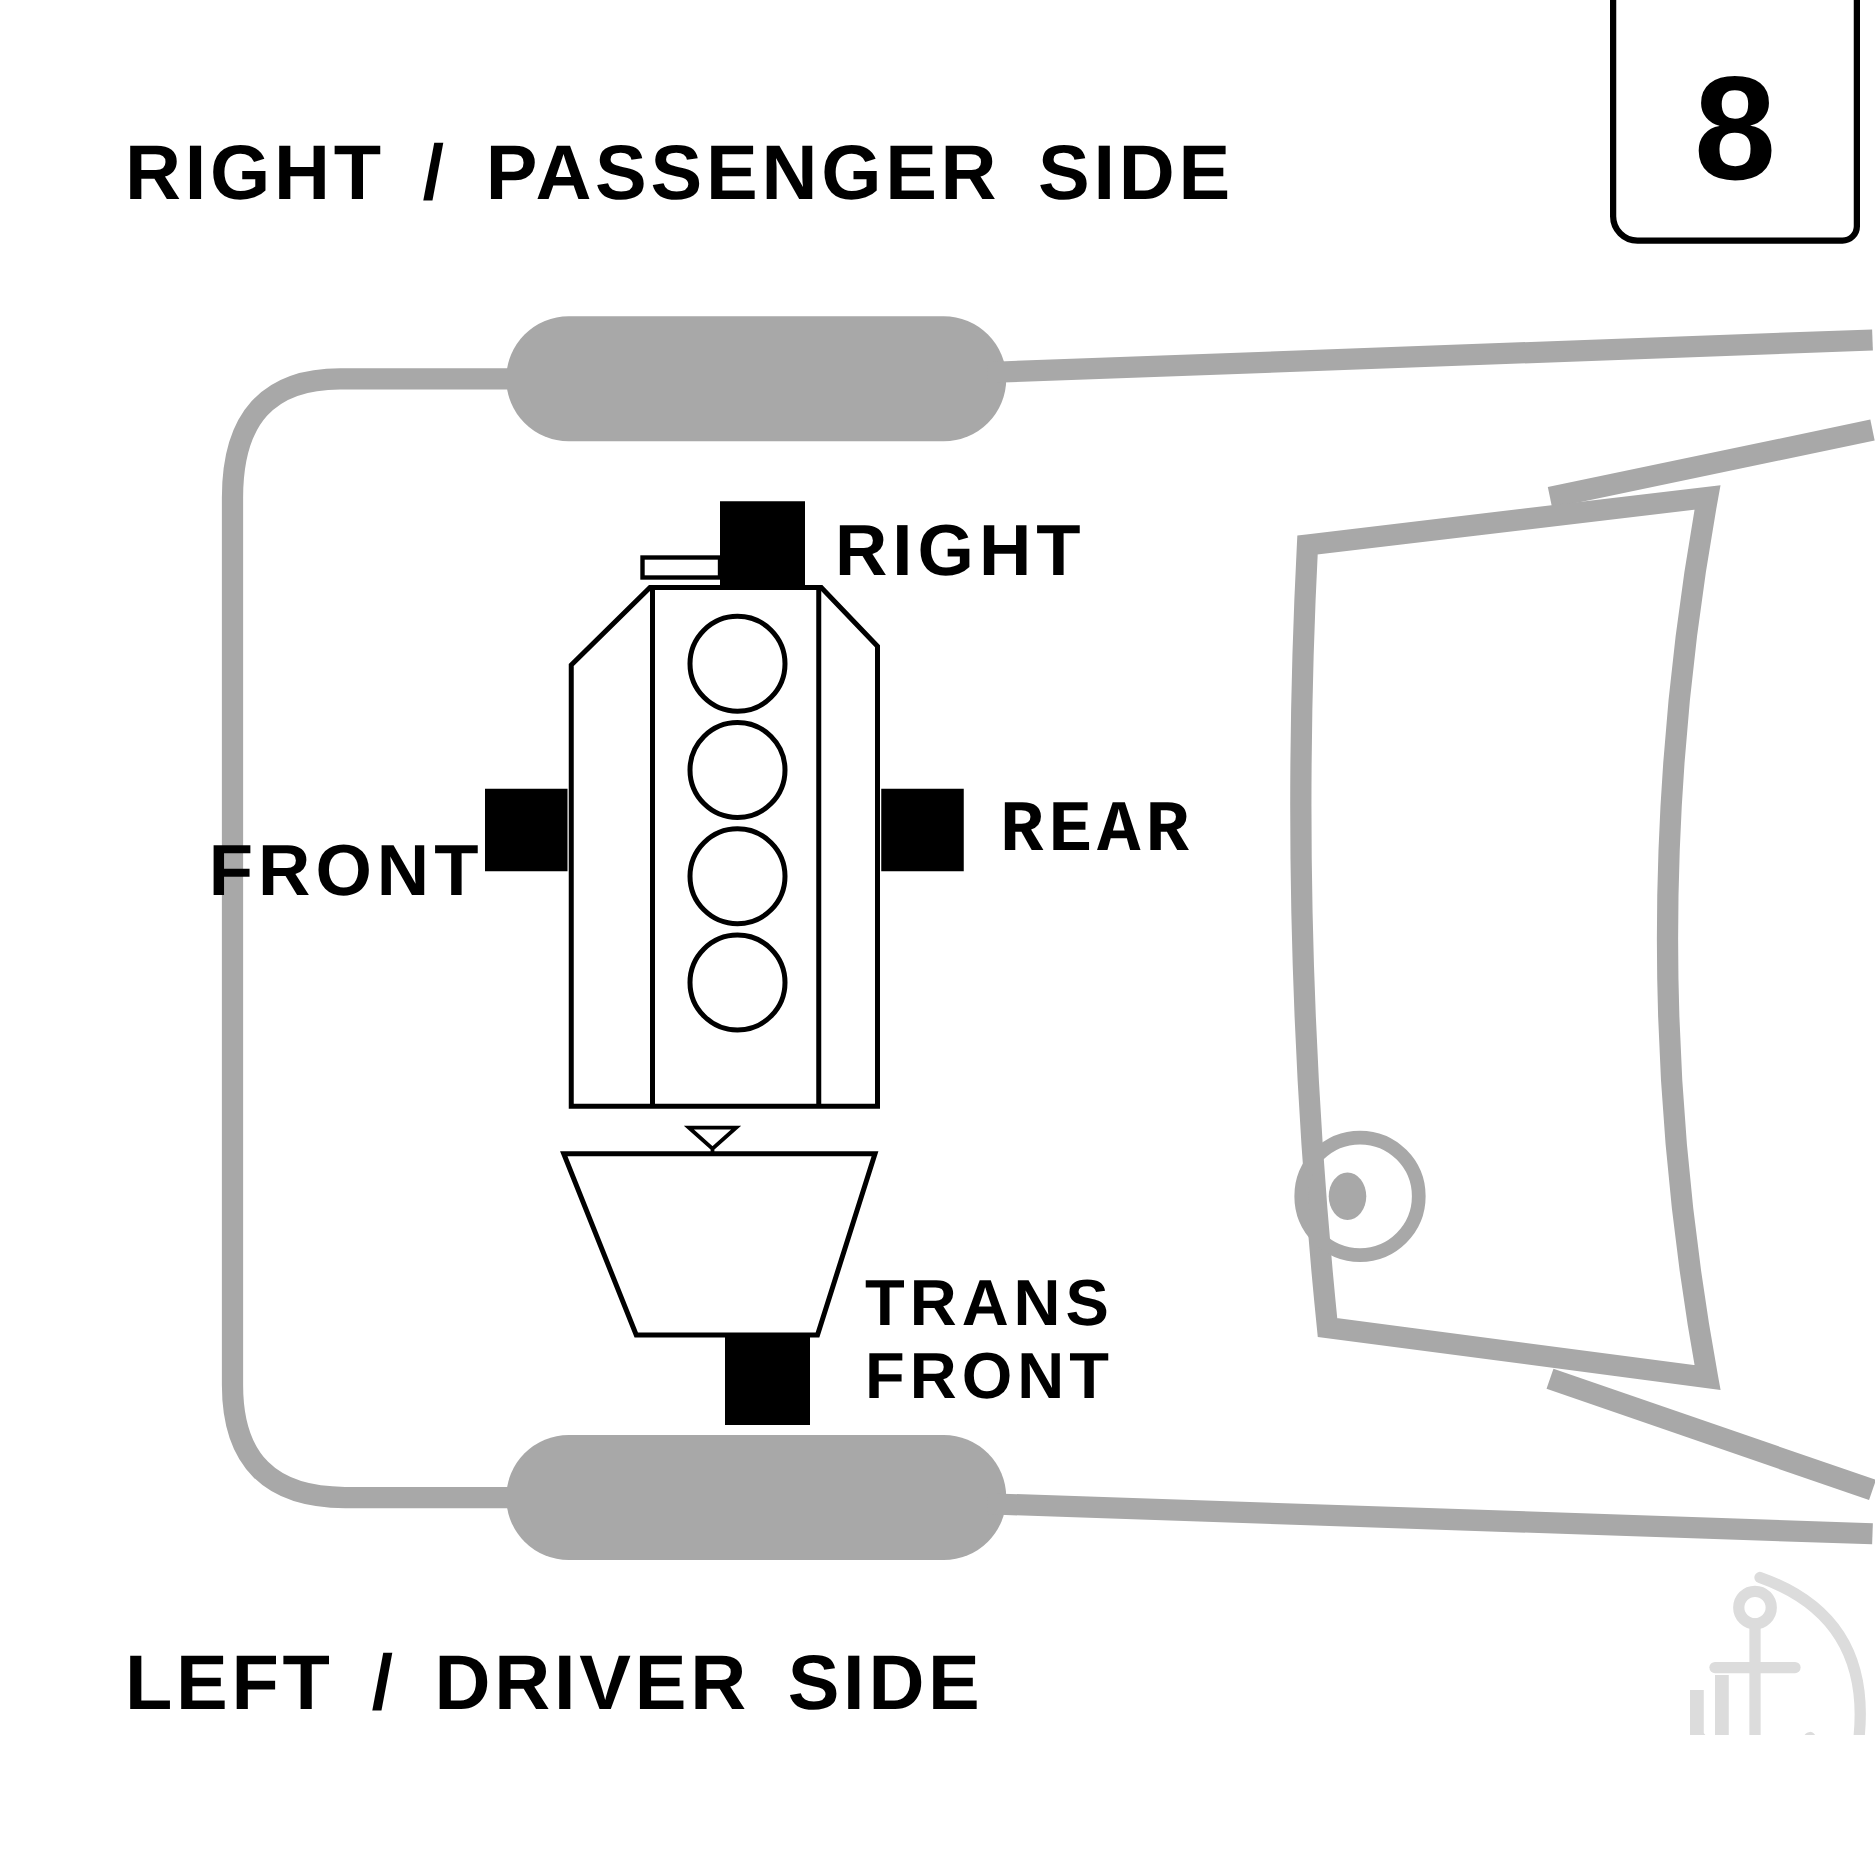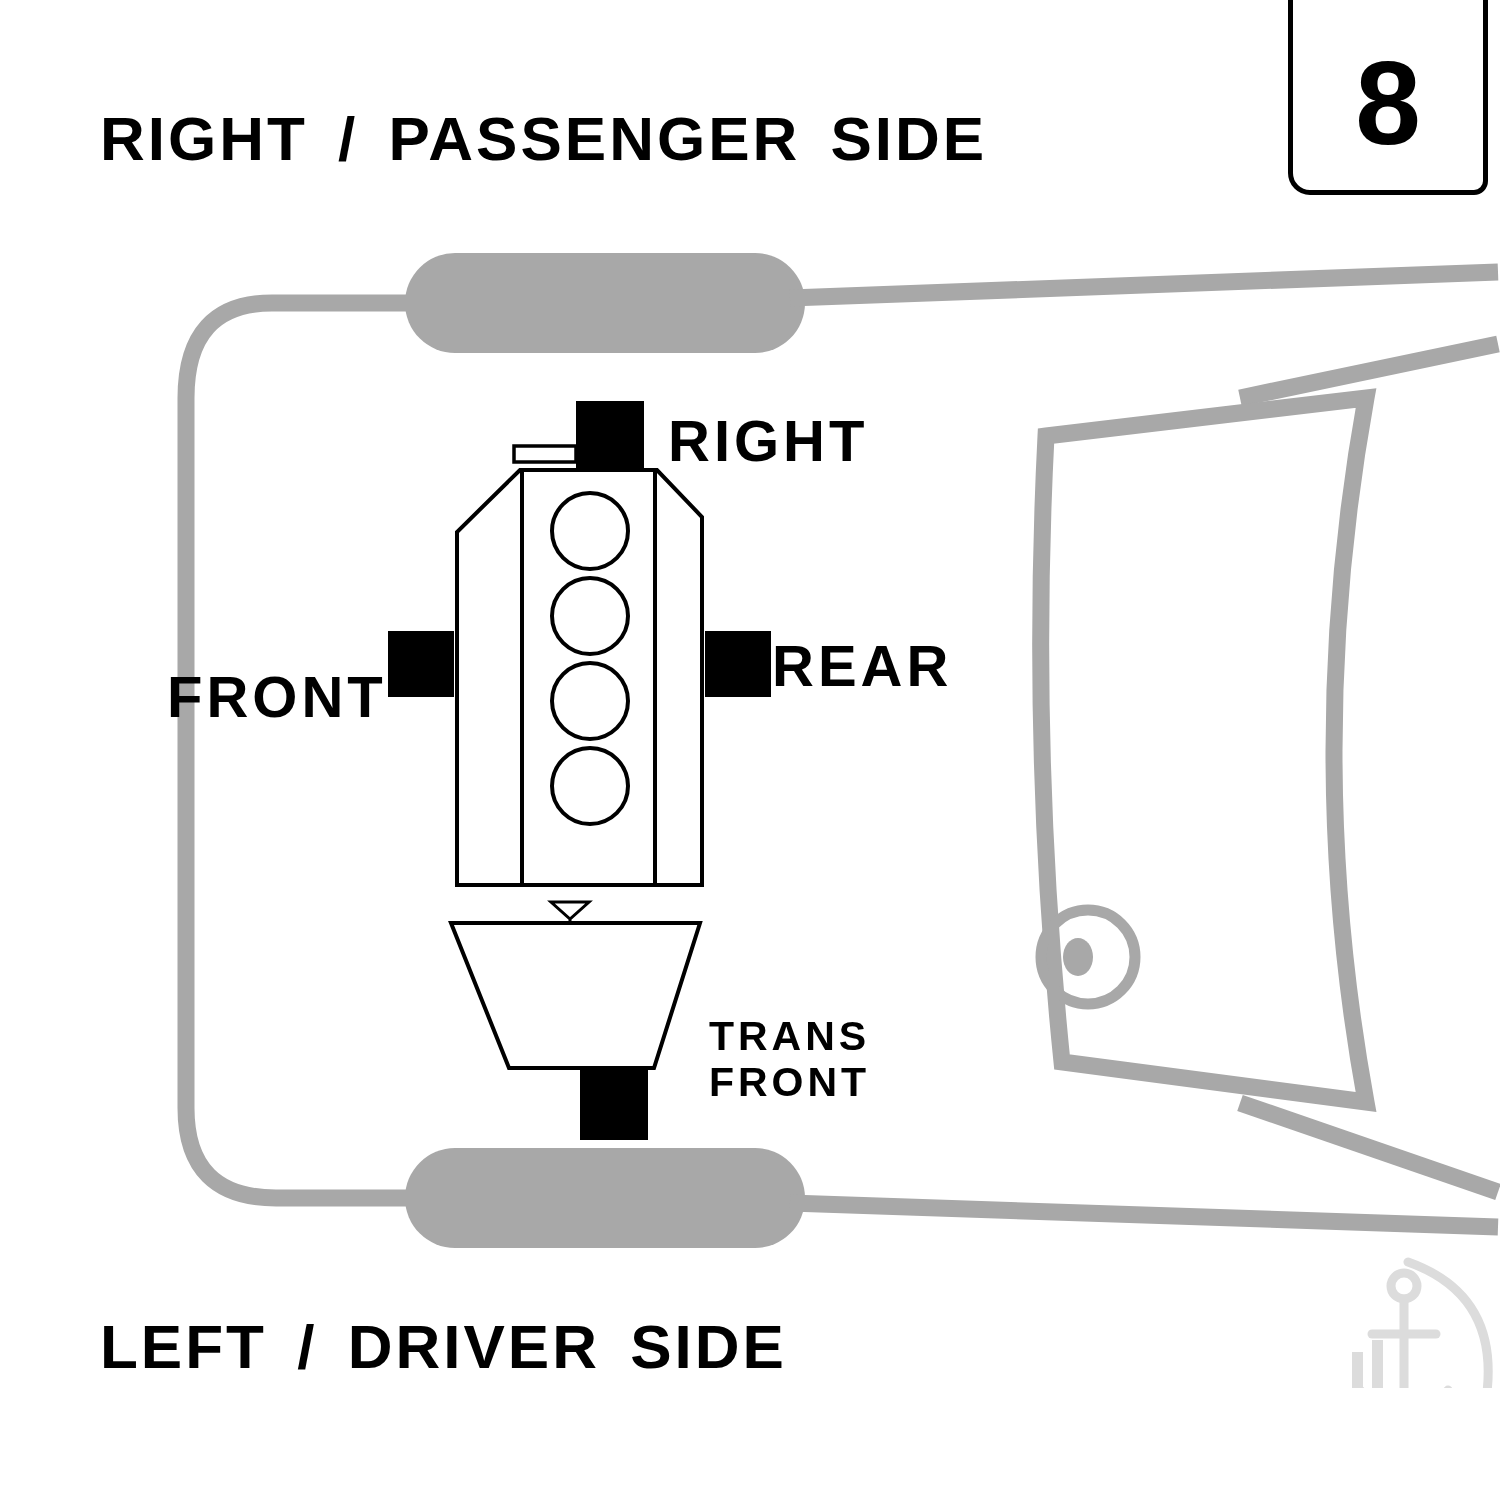--- a/index.html
+++ b/index.html
@@ -26,28 +26,27 @@
   }
   .side-label {
     font-size: 62px;
     word-spacing: 10px;
   }
   .top-side-label    { left: 100px; top: 108px; }
   .bottom-side-label { left: 100px; top: 1316px; }
   .mount-label { font-size: 58px; letter-spacing: 4px; }
   .right-mount-label { left: 668px; top: 412px; }
   .front-mount-label { left: 167px; top: 668px; }
-  .rear-mount-label  { left: 772px; top: 637px; }
+  .rear-mount-label  { left: 800px; top: 637px; font-family: Liberation Mono, monospace; }
   .trans-mount-label {
     position: absolute;
     left: 692px; top: 1014px;
     width: 195px;
-    text-align: center;
     font-weight: 700;
-    font-size: 41px;
+    font-size: 52px;
     letter-spacing: 4px;
     line-height: 1.12;
   }
   .page-number-box {
     position: absolute;
     left: 1288px;
     top: -42px;
     width: 200px;
     height: 237px;
     background: #ffffff;

